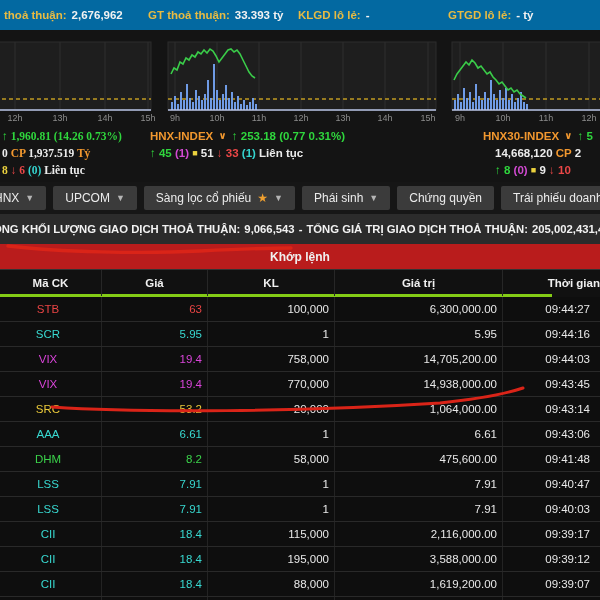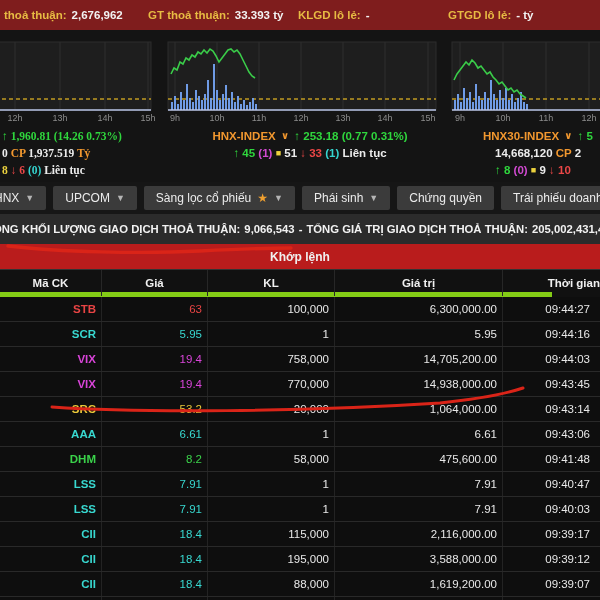--- a/index.html
+++ b/index.html
@@ -1,35 +1,35 @@
 <!DOCTYPE html>
 <html><head>
 <meta charset="utf-8">
 <style>
   html,body{margin:0;padding:0;background:#000;}
   .screen{position:relative;width:600px;height:600px;background:#111;overflow:hidden;
           font-family:"Liberation Sans","DejaVu Sans",sans-serif;}
 
   
-  .topbar{position:absolute;top:0;left:0;width:600px;height:34px;background:#7f1d1d;}
+  .topbar{position:absolute;top:0;left:0;width:600px;height:34px;background:#0369a1;}
   .stat{position:absolute;top:0;line-height:30px;font-size:11.5px;font-weight:bold;white-space:nowrap;}
   .stat .lbl{color:#e7bb43;margin-right:5px;}
   .stat .val{color:#f2f2f2;}
   .s0{left:4px}.s1{left:148px}.s2{left:298px}.s3{left:448px}
 
   
   .chartstrip{position:absolute;top:30px;left:0;width:600px;height:95px;background:#141414;}
   .chartstrip svg{display:block;width:600px;height:95px;}
 
   
   .indices{position:absolute;top:125px;left:0;width:600px;height:57px;background:#141414;
            font-size:11.5px;font-weight:bold;}
   .idx{position:absolute;top:3px;line-height:17px;white-space:nowrap;}
   .idx1{left:2px;font-family:Liberation Serif, serif;}
-  .idx2{left:150px;width:320px;text-align:center;}
+  .idx2{left:150px;width:320px;text-align:left;}
   .idx3{left:483px;}
   .idx3 .l2,.idx3 .l3{padding-left:12px;}
   .org{color:#f2982f}.grn{color:#2fd63d}.red{color:#eb4747}.mag{color:#d24ad2}
   .cyn{color:#35d4cf}.yel{color:#ecd23e}.wht{color:#ececec}
   .chev{font-size:10px;position:relative;top:-1px;margin:0 2px;}
   .sq{font-size:9px;position:relative;top:-1px;}
 
   
   .tabbar{position:absolute;top:182px;left:0;width:620px;height:32px;background:#161616;
           display:flex;gap:7px;align-items:center;}
@@ -44,29 +44,29 @@
           line-height:30px;white-space:nowrap;font-size:11.3px;font-weight:bold;color:#f2f2f2;overflow:hidden;}
   .totals .inner{margin-left:-14px;}
   .totals span{margin-right:4px;}
 
   
   .match-head{position:absolute;top:244px;left:0;width:600px;height:26px;line-height:26px;text-align:center;
               background:#b91c1c;color:#f0f0f0;font-weight:bold;font-size:12px;
               border-bottom:1px solid #333;box-sizing:border-box;}
   .thead{position:absolute;top:270px;left:0;width:552px;height:27px;display:grid;
          grid-template-columns:102px 106px 127px 168px 97px;background:#111;
-         border-bottom:5px solid #84cc16;box-sizing:border-box;font-weight:bold;font-size:11.5px;color:#f0f0f0;}
+         border-bottom:3px solid #84cc16;box-sizing:border-box;font-weight:bold;font-size:11.5px;color:#f0f0f0;}
   .hc{line-height:26px;text-align:center;border-right:1px solid #272727;box-sizing:border-box;}
   .hc.c4{text-align:right;border-right:none;}
   .tbody{position:absolute;top:297px;left:0;width:600px;}
   .trow{display:grid;grid-template-columns:102px 106px 127px 168px 97px;height:25px;
         border-bottom:1px solid #292929;box-sizing:border-box;font-size:11.5px;color:#e8e8e8;background:#0e0e0e;}
   .tc{line-height:24px;text-align:right;border-right:1px solid #232323;padding-right:5px;box-sizing:border-box;
       white-space:nowrap;overflow:hidden;}
-  .tc.c0{font-weight:bold;}
+  .tc.c0{font-weight:normal;text-align:center;}
   .tc.c4{border-right:none;padding-right:10px;text-align:right;}
 
   
   .annot{position:absolute;top:0;left:0;width:600px;height:600px;pointer-events:none;}
 </style>
 </head>
 <body>
 
 <div class="screen">
 

